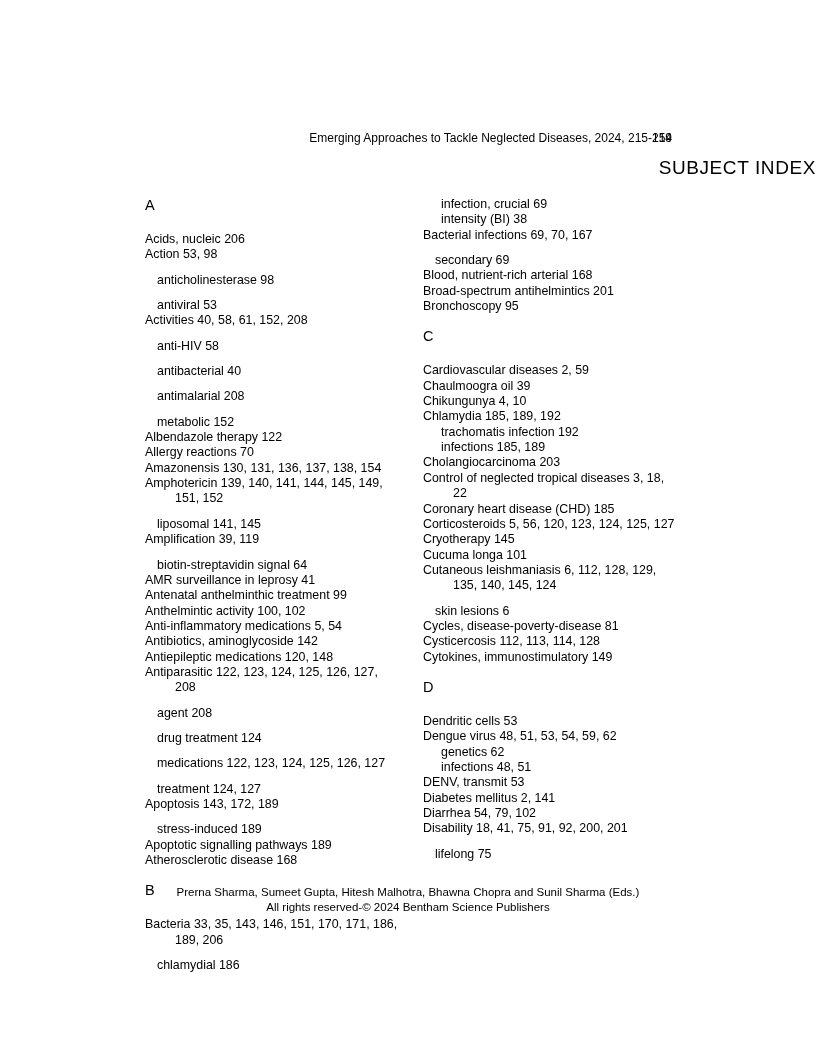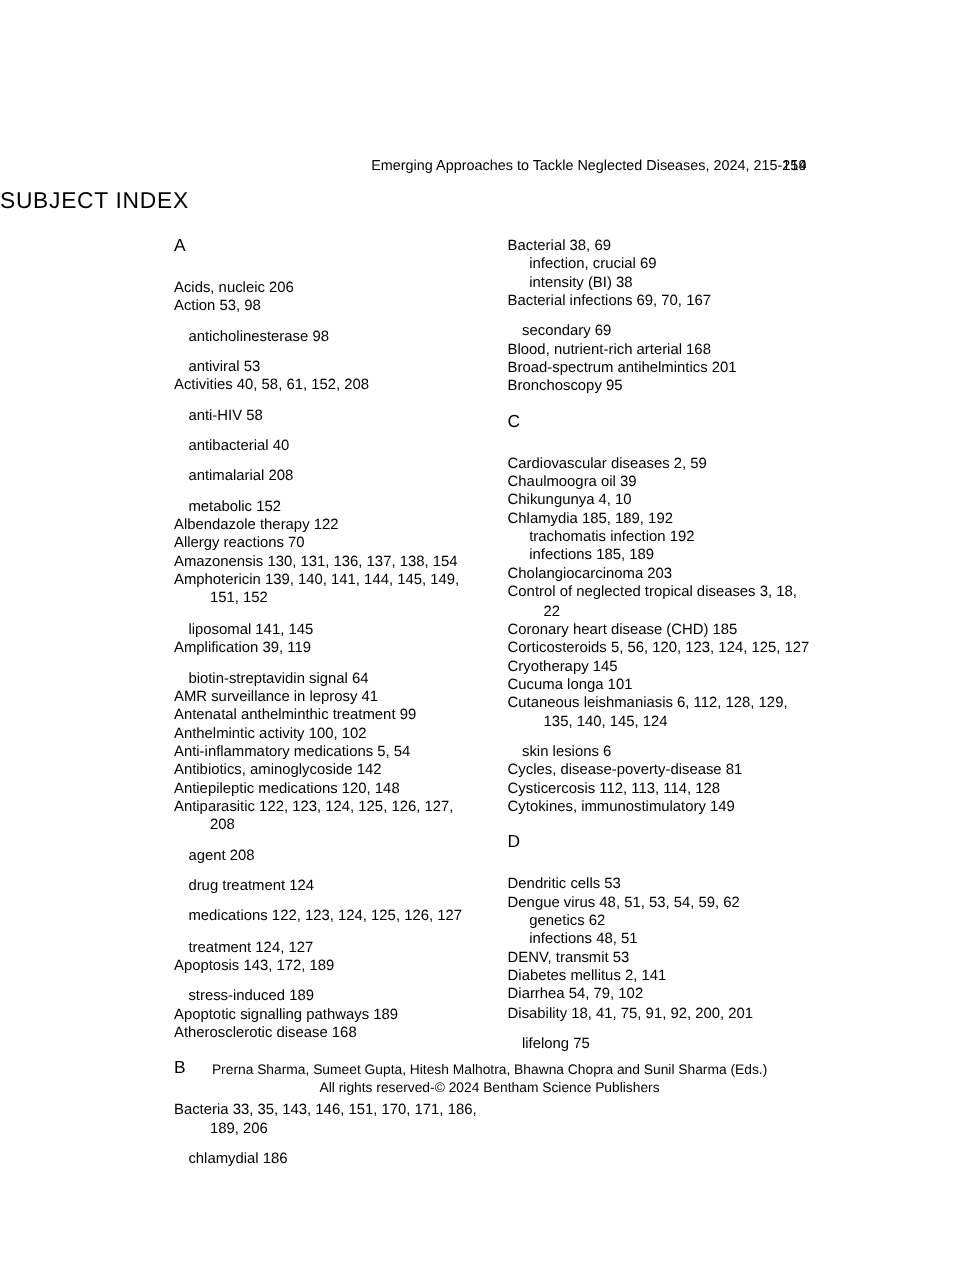--- a/index.html
+++ b/index.html
@@ -29,21 +29,21 @@
   .page-num {
     position: absolute;
     right: 0;
     top: 0;
   }
   .doc-title {
     position: absolute;
     left: 0;
     top: 157px;
     width: 816px;
-    text-align: left;
+    text-align: right;
     font-size: 19px;
     letter-spacing: 0.6px;
     font-weight: 400;
   }
   .col {
     position: absolute;
     top: 197px;
     font-size: 12.4px;
     line-height: 15.35px;
   }
@@ -124,21 +124,20 @@
       <div class="section">
         <div class="sec-letter">B</div>
         <div class="entry ind0">Bacteria 33, 35, 143, 146, 151, 170, 171, 186,</div>
         <div class="entry ind3">189, 206</div>
         <div class="entry ind1">chlamydial 186</div>
       </div>
     </div>
 
   <div class="col col-right">
       <div class="section">
-        <div class="entry ind0">Bacterial 38, 69</div>
         <div class="entry ind2">infection, crucial 69</div>
         <div class="entry ind2">intensity (BI) 38</div>
         <div class="entry ind0">Bacterial infections 69, 70, 167</div>
         <div class="entry ind1">secondary 69</div>
         <div class="entry ind0">Blood, nutrient-rich arterial 168</div>
         <div class="entry ind0">Broad-spectrum antihelmintics 201</div>
         <div class="entry ind0">Bronchoscopy 95</div>
       </div>
       <div class="section">
         <div class="sec-letter">C</div>

